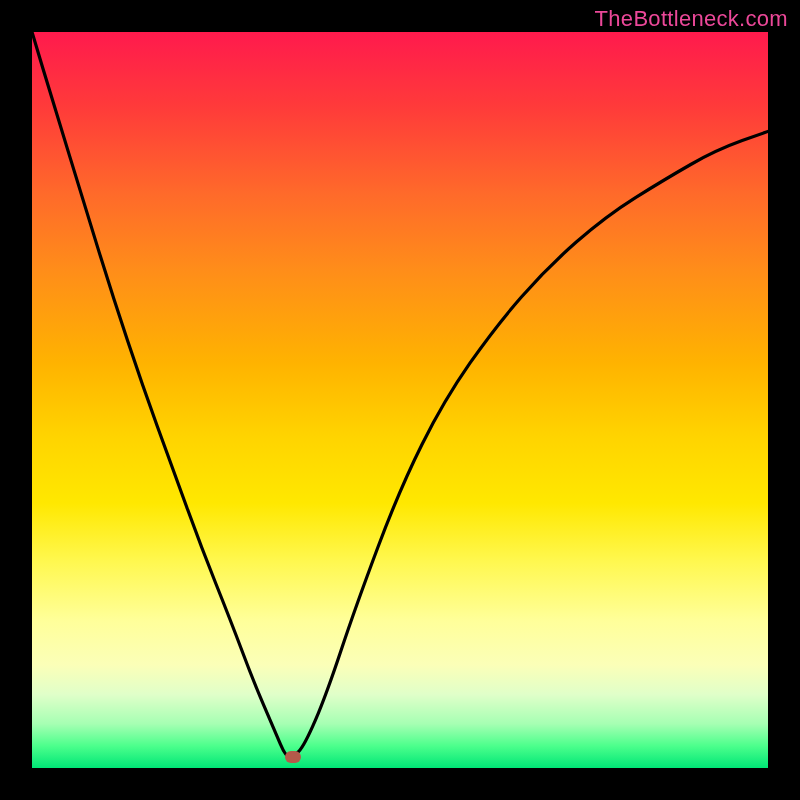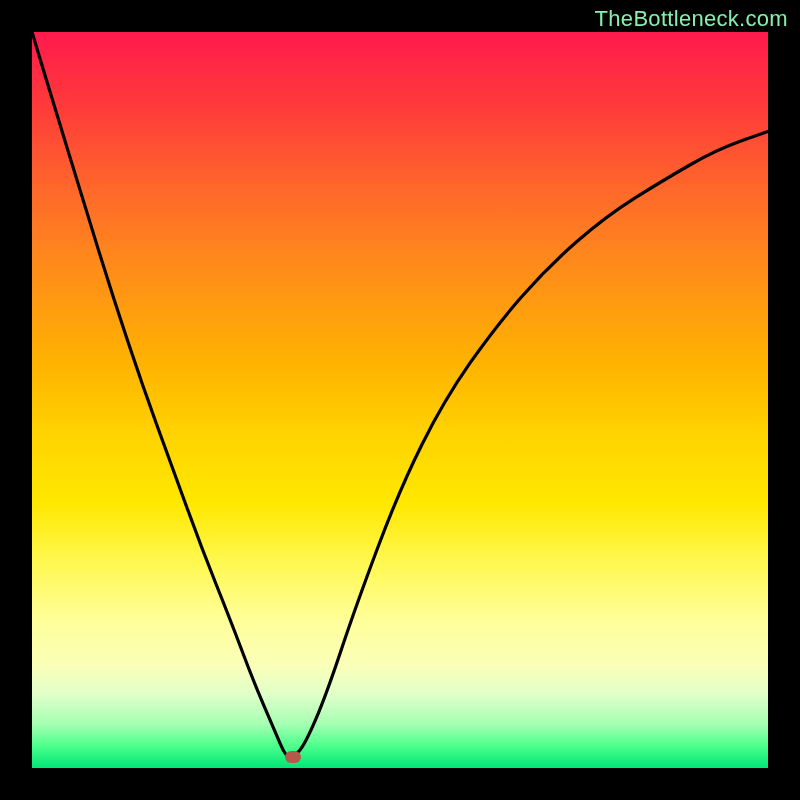--- a/index.html
+++ b/index.html
@@ -14,21 +14,21 @@
   .frame {
     position: relative;
     width: 800px;
     height: 800px;
     background: #000;
   }
   .watermark {
     position: absolute;
     top: 6px;
     right: 12px;
-    color: #86efac;
+    color: #ec4899;
     font-size: 22px;
     font-weight: 500;
     letter-spacing: 0.3px;
     z-index: 10;
   }
   .plot-area {
     position: absolute;
     left: 32px;
     top: 32px;
     width: 736px;

